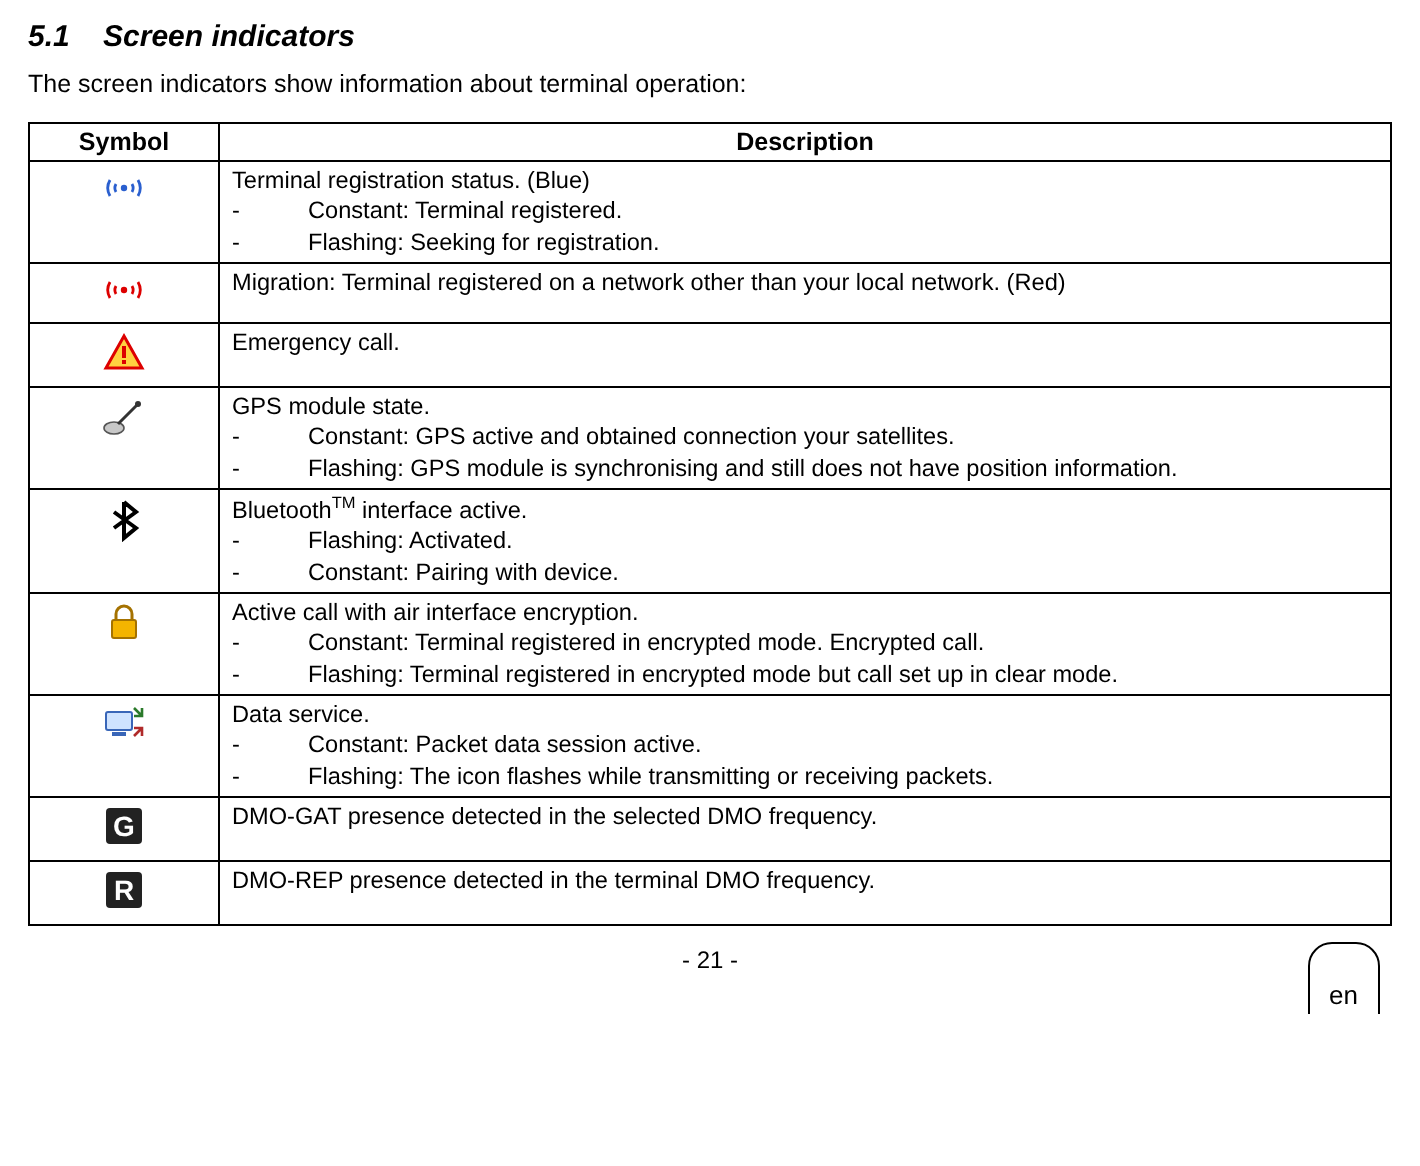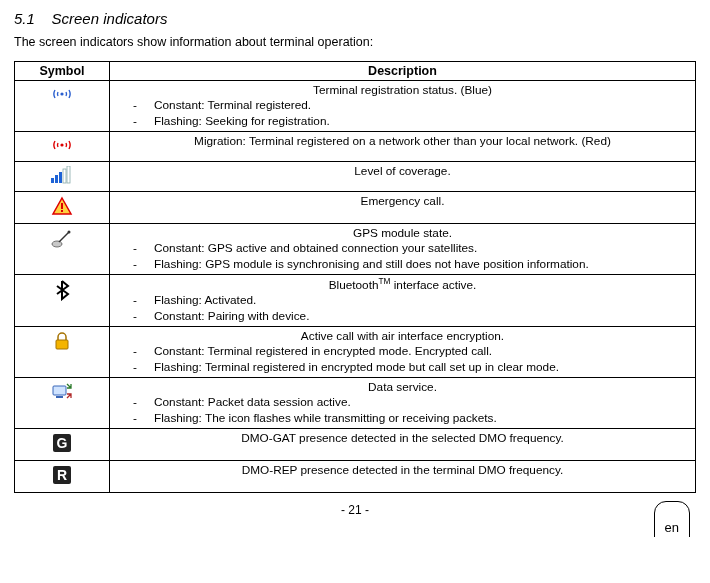--- a/index.html
+++ b/index.html
@@ -7,21 +7,21 @@
     font-size: 12px;
     margin: 0;
     padding: 10px 14px;
     color: #000;
     background: #fff;
     width: 710px;
     box-sizing: border-box;
   }
   .section-heading {
     font-style: italic;
-    font-weight: normal;
+    font-weight: bold;
     font-size: 15px;
     margin: 0 0 8px 0;
   }
   .intro {
     font-size: 12.5px;
     margin: 6px 0 12px 0;
   }
   table {
     border-collapse: collapse;
     width: 100%;
@@ -38,21 +38,20 @@
   }
   td.symbol-cell {
     width: 90px;
     text-align: center;
     padding: 4px 2px;
   }
   td.desc-cell {
     padding: 2px 6px 2px 6px;
     font-size: 11.8px;
     line-height: 1.3;
-    text-align: center;
   }
   .bullet-line {
     display: flex;
   }
   .bullet-line .dash {
     width: 38px;
     flex: 0 0 38px;
   }
   .icon-holder {
     display: inline-block;
@@ -130,32 +129,20 @@
                 <path d="M7 7 A4 4 0 0 0 7 11"></path>
                 <path d="M15 7 A4 4 0 0 1 15 11"></path>
               </g>
               <circle cx="11" cy="9" r="1.6" fill="#d00"></circle>
             </svg></span></td>
         <td class="desc-cell">
           <div>Migration: Terminal registered on a network other than your local network. (Red)</div>
         </td>
       </tr>
       <tr>
-        <td class="symbol-cell"><span class="icon-holder"><svg width="24" height="18">
-              <rect x="1" y="12" width="3" height="5" fill="#1e63d6"></rect>
-              <rect x="5" y="9" width="3" height="8" fill="#1e63d6"></rect>
-              <rect x="9" y="6" width="3" height="11" fill="#1e63d6"></rect>
-              <rect x="13" y="3" width="3" height="14" fill="none" stroke="#8aa" stroke-width="0.8"></rect>
-              <rect x="17" y="0" width="3" height="17" fill="none" stroke="#8aa" stroke-width="0.8"></rect>
-            </svg></span></td>
-        <td class="desc-cell">
-          <div>Level of coverage.</div>
-        </td>
-      </tr>
-      <tr>
         <td class="symbol-cell"><span class="icon-holder"><svg width="22" height="20">
               <path d="M11 2 L20 18 L2 18 Z" fill="#ffd040" stroke="#d00" stroke-width="1.5"></path>
               <rect x="10" y="7" width="2" height="6" fill="#d00"></rect>
               <rect x="10" y="14" width="2" height="2" fill="#d00"></rect>
             </svg></span></td>
         <td class="desc-cell">
           <div>Emergency call.</div>
         </td>
       </tr>
       <tr>

